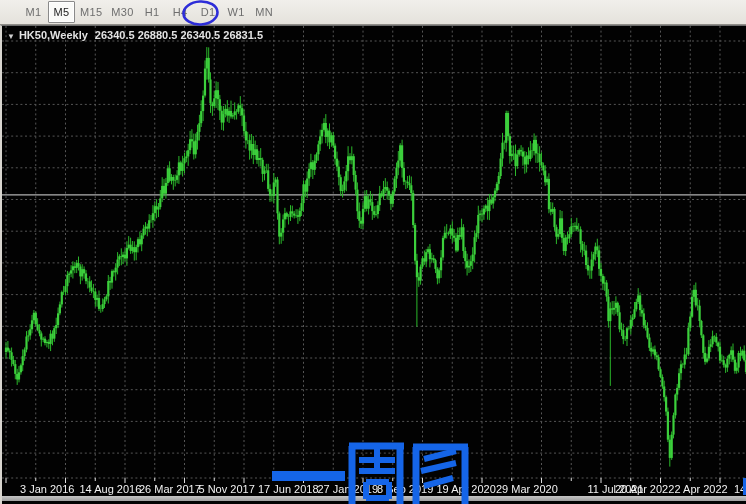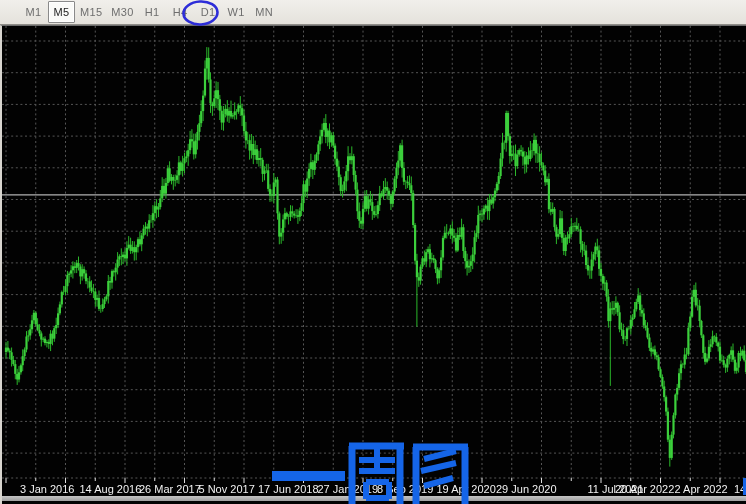--- a/index.html
+++ b/index.html
@@ -928,31 +928,34 @@
         <line x1="539.5" y1="452" x2="539.5" y2="457" class="tick"></line>
         <line x1="569.25" y1="452" x2="569.25" y2="455" class="tick"></line>
         <line x1="599" y1="452" x2="599" y2="457" class="tick"></line>
         <line x1="628.75" y1="452" x2="628.75" y2="455" class="tick"></line>
         <line x1="658.5" y1="452" x2="658.5" y2="457" class="tick"></line>
         <line x1="688.25" y1="452" x2="688.25" y2="455" class="tick"></line>
         <line x1="718" y1="452" x2="718" y2="457" class="tick"></line>
       </g>
     </svg>
 
+  <div class="chart-title">
+    <span class="dd">▼</span><span>HK50,Weekly</span><span class="quotes">26340.5 26880.5 26340.5 26831.5</span>
+  </div>
 
   <div class="x-axis">
       <span class="xlabel" style="left: 2px;">3 Jan 2016</span>
       <span class="xlabel" style="left: 61.5008px;">14 Aug 2016</span>
       <span class="xlabel" style="left: 121.002px; text-align: right;">26 Mar 2017</span>
       <span class="xlabel" style="left: 180.502px;">5 Nov 2017</span>
       <span class="xlabel" style="left: 240.003px; text-align: right;">17 Jun 2018</span>
       <span class="xlabel" style="left: 299.504px;">27 Jan 2019</span>
       <span class="xlabel" style="left: 359.005px;">8 Sep 2019</span>
       <span class="xlabel" style="left: 418.506px;">19 Apr 2020</span>
-      <span class="xlabel" style="left: 478.006px;">29 Jun 2020</span>
+      <span class="xlabel" style="left: 478.006px;">29 Mar 2020</span>
       <span class="xlabel" style="left: 537.507px; margin-left: 32px;">11 Jul 2021</span>
       <span class="xlabel" style="left: 597.008px;">20 Apr 2022</span>
       <span class="xlabel" style="left: 656.509px;">2 Apr 2022</span>
       <span class="xlabel" style="left: 716.01px;">14 May 2023</span>
     </div>
   <div class="bottom-strip"></div>
 </div>
 
 <svg class="ink-overlay" width="746" height="504" viewBox="0 0 746 504">
   <ellipse cx="200.5" cy="13" rx="17" ry="11.5" fill="none" stroke="#2d2dd8" stroke-width="2.6" transform="rotate(-3 200 13)"></ellipse>

